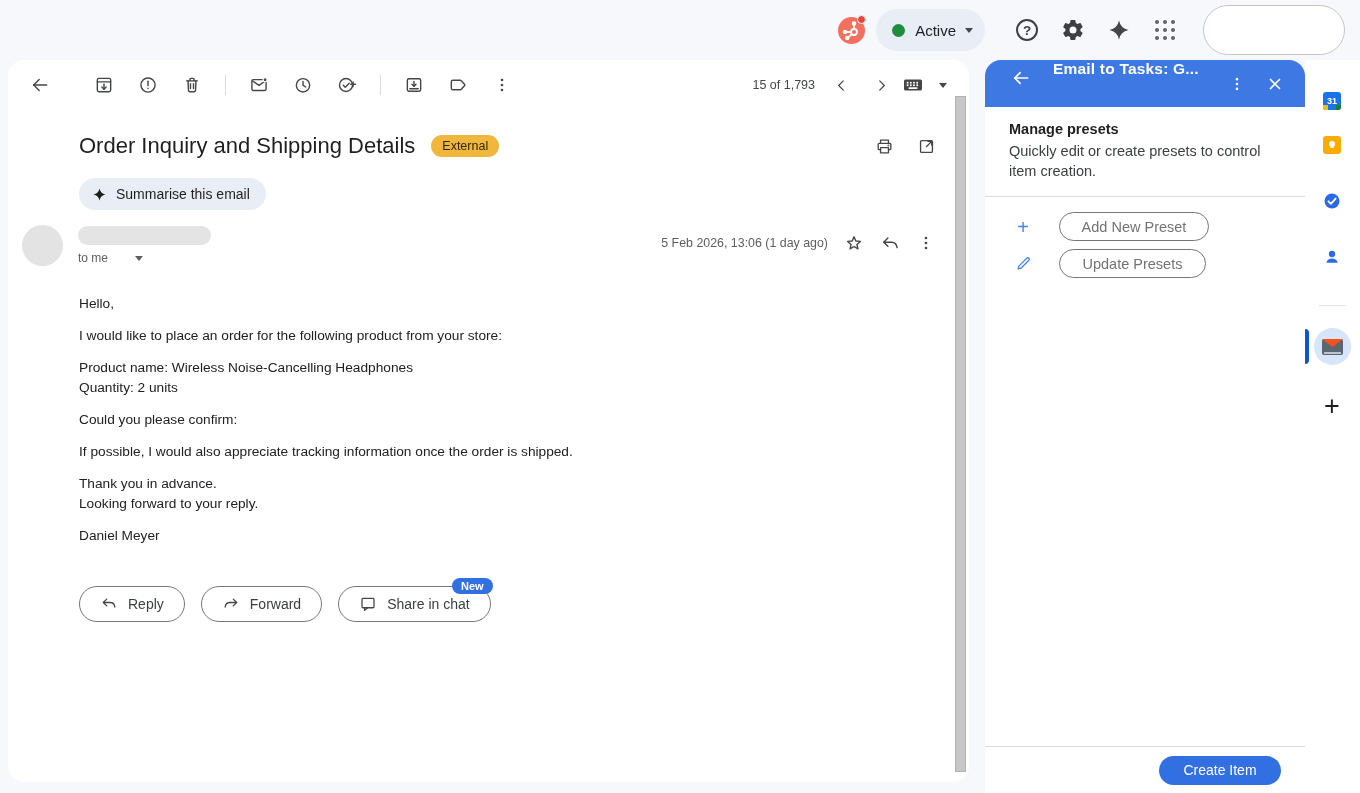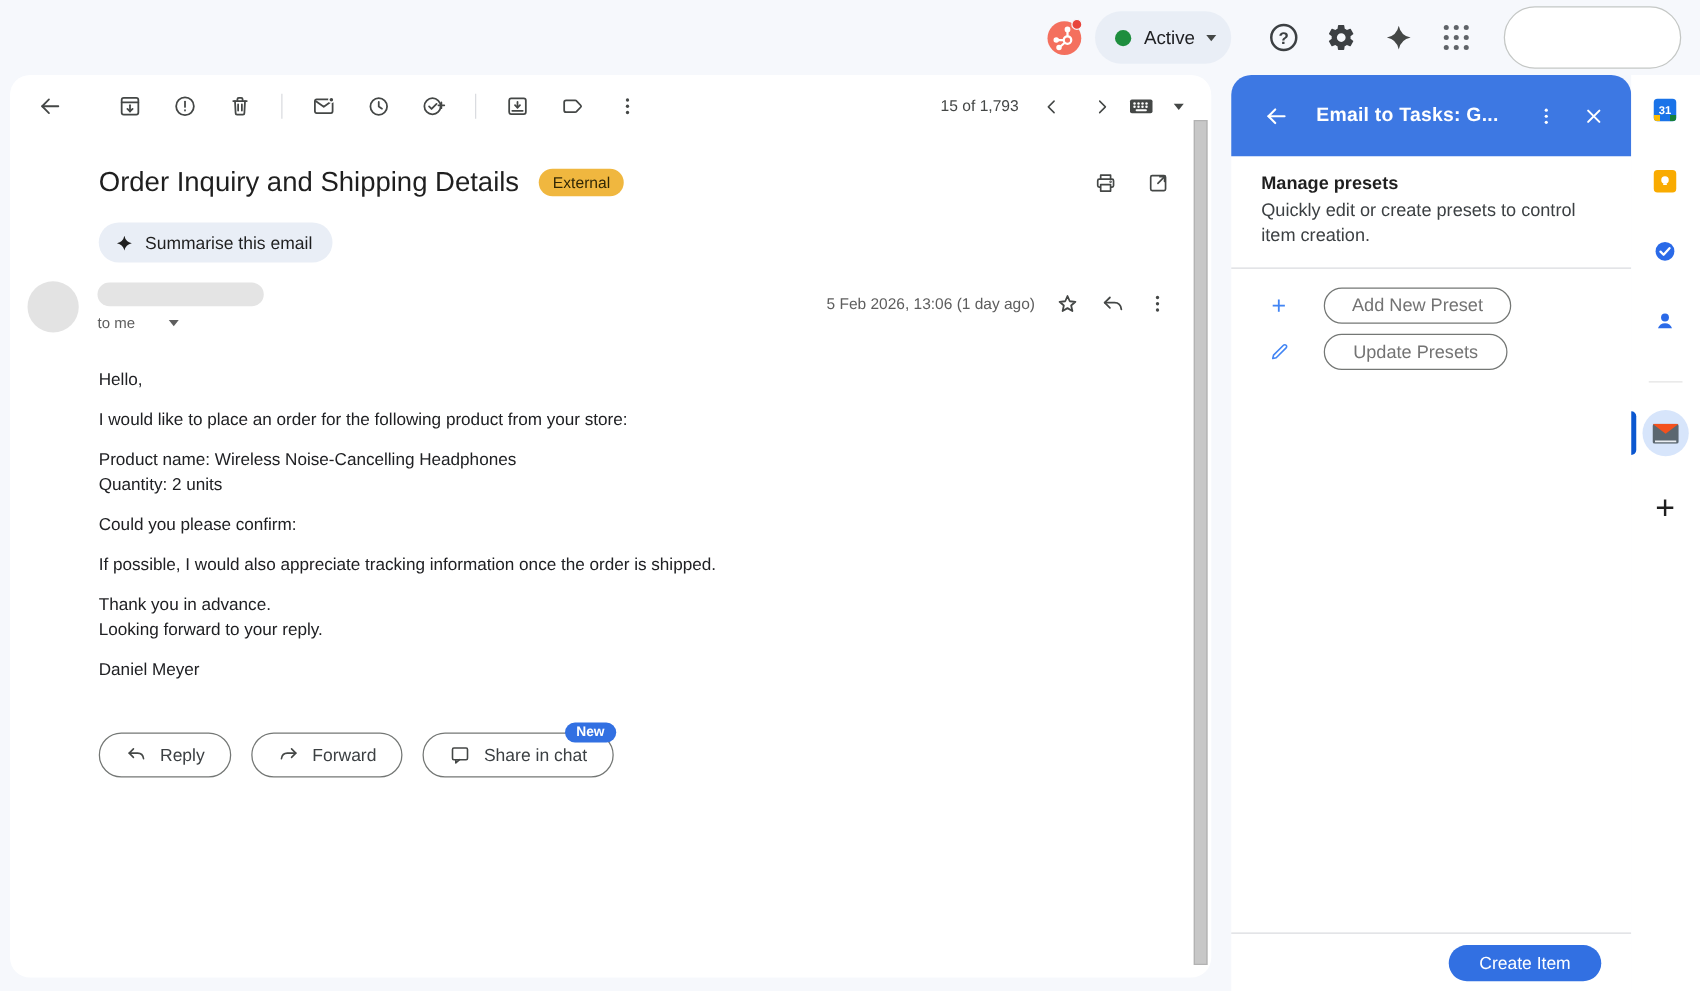--- a/index.html
+++ b/index.html
@@ -100,21 +100,21 @@
     display:flex; align-items:center; gap:10px; padding:0 20px; font-size:14px; font-weight:500; color:#3c4043; cursor:pointer;
   }
   .new-badge {
     position:absolute; top:-9px; right:-3px; background:#3270e2; color:#fff; font-size:11px; font-weight:bold;
     padding:2.5px 9px; border-radius:10px; line-height:1;
   }
 
   
   .panel { position:absolute; left:985px; top:60px; width:320px; height:733px; background:#fff; border-radius:16px 16px 0 0; display:flex; flex-direction:column; }
   .panel-header {
-    height:65px; background:#3d78e3; border-radius:16px 16px 0 0; display:flex; align-items:center; padding:0 12px 0 18px; flex:0 0 auto;
+    height:47px; background:#3d78e3; border-radius:16px 16px 0 0; display:flex; padding:0 12px 0 18px; flex:0 0 auto;
   }
   .panel-title { color:#fff; font-size:15.5px; font-weight:bold; margin-left:14px; letter-spacing:.2px; }
   .ph-icons { margin-left:auto; display:flex; align-items:center; gap:2px; }
   .panel-body { padding:14px 24px 0 24px; flex:1 1 auto; }
   .panel-heading { font-size:14.5px; font-weight:bold; color:#1f1f1f; margin:0 0 5px 0; }
   .panel-desc { font-size:14.5px; color:#3c4043; line-height:19.5px; margin:0; width:252px; }
   .panel-div { height:1px; background:#dadce0; margin:15px -24px 0 -24px; }
   .preset-row { display:flex; align-items:center; margin-top:15px; }
   .preset-row + .preset-row { margin-top:8px; }
   .preset-icon { width:28px; display:flex; justify-content:center; }
@@ -501,21 +501,21 @@
       <button class="preset-btn w147">Update Presets</button>
     </div>
   </div>
 
   <div class="panel-footer">
     <button class="create-btn">Create Item</button>
   </div>
 </div>
 
 <div class="strip">
-  <div class="strip-item cal-icon" style="top:19px">
+  <div class="strip-item cal-icon" style="top:32px">
     <div class="corner-y"></div>
     <div class="corner-g"></div>
     <b>31</b>
   </div>
   <div class="strip-item keep-icon" style="top:76px">
     <svg width="12" height="12" viewBox="0 0 24 24">
         <g fill="#fff">
           <circle cx="12" cy="10" r="6"></circle>
           <rect x="9" y="15" width="6" height="3" rx="1"></rect>
         </g>

